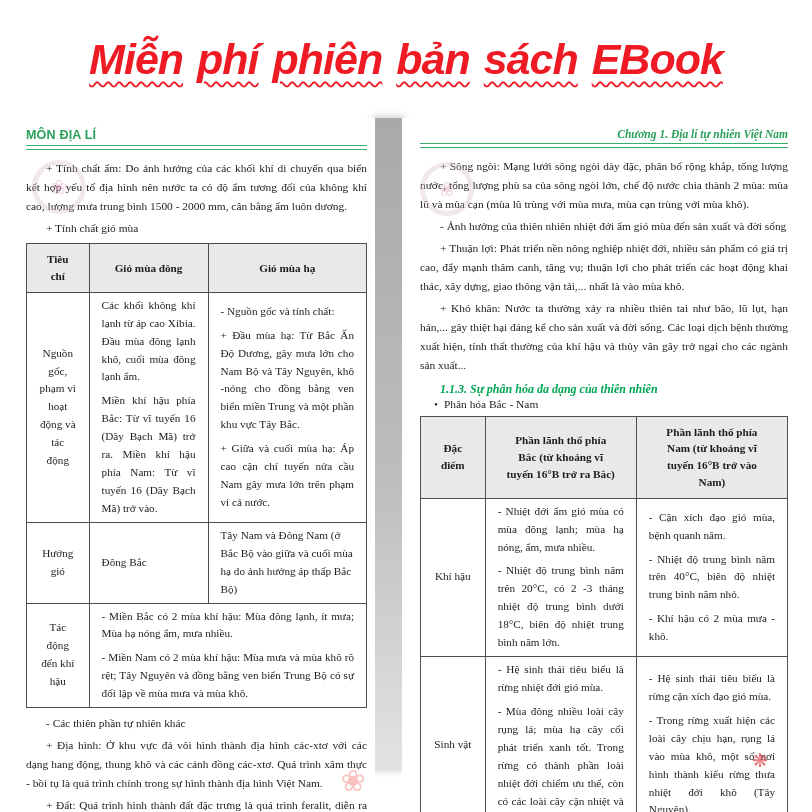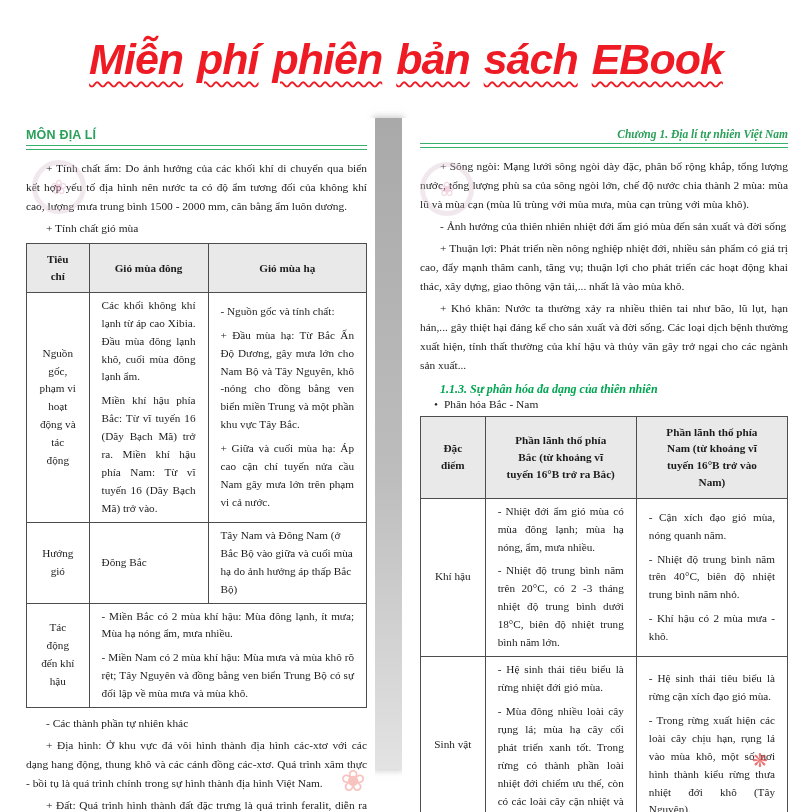--- a/index.html
+++ b/index.html
@@ -117,21 +117,21 @@
           <tr>
             <td class="rowlabel">Tác động đến khí hậu</td>
             <td colspan="2">
               <p>- Miền Bắc có 2 mùa khí hậu: Mùa đông lạnh, ít mưa; Mùa hạ nóng ẩm, mưa nhiều.</p>
               <p>- Miền Nam có 2 mùa khí hậu: Mùa mưa và mùa khô rõ rệt; Tây Nguyên và đồng bằng ven biển Trung Bộ có sự đối lập về mùa mưa và mùa khô.</p>
             </td>
           </tr>
         </tbody>
       </table>
 
-      <p class="para indent">- Các thành phần tự nhiên khác</p>
+      <p class="para indent">- Các thiên phần tự nhiên khác</p>
       <p class="para indent">+ Địa hình: Ở khu vực đá vôi hình thành địa hình các-xtơ với các dạng hang động, thung khô và các cánh đồng các-xtơ. Quá trình xâm thực - bồi tụ là quá trình chính trong sự hình thành địa hình Việt Nam.</p>
       <p class="para indent">+ Đất: Quá trình hình thành đất đặc trưng là quá trình feralit, diễn ra mạnh ở vùng đồi núi thấp.</p>
 
       <div class="watermark wm-pink" style="right:-4px;bottom:-10px;">
         <span>❀</span>
       </div>
     </div>
 
     <div class="gutter"></div>
 
@@ -167,21 +167,21 @@
           </tr>
         </thead>
         <tbody>
           <tr>
             <td class="rowlabel">Khí hậu</td>
             <td>
               <p>- Nhiệt đới ẩm gió mùa có mùa đông lạnh; mùa hạ nóng, ẩm, mưa nhiều.</p>
               <p>- Nhiệt độ trung bình năm trên 20°C, có 2 -3 tháng nhiệt độ trung bình dưới 18°C, biên độ nhiệt trung bình năm lớn.</p>
             </td>
             <td>
-              <p>- Cận xích đạo gió mùa, nóng quanh năm.</p>
+              <p>- Cận xích đạo gió mùa, bệnh quanh năm.</p>
               <p>- Nhiệt độ trung bình năm trên 40°C, biên độ nhiệt trung bình năm nhỏ.</p>
               <p>- Khí hậu có 2 mùa mưa - khô.</p>
             </td>
           </tr>
           <tr>
             <td class="rowlabel">Sinh vật</td>
             <td>
               <p>- Hệ sinh thái tiêu biểu là rừng nhiệt đới gió mùa.</p>
               <p>- Mùa đông nhiều loài cây rụng lá; mùa hạ cây cối phát triển xanh tốt. Trong rừng có thành phần loài nhiệt đới chiếm ưu thế, còn có các loài cây cận nhiệt và ôn đới.</p>
             </td>

